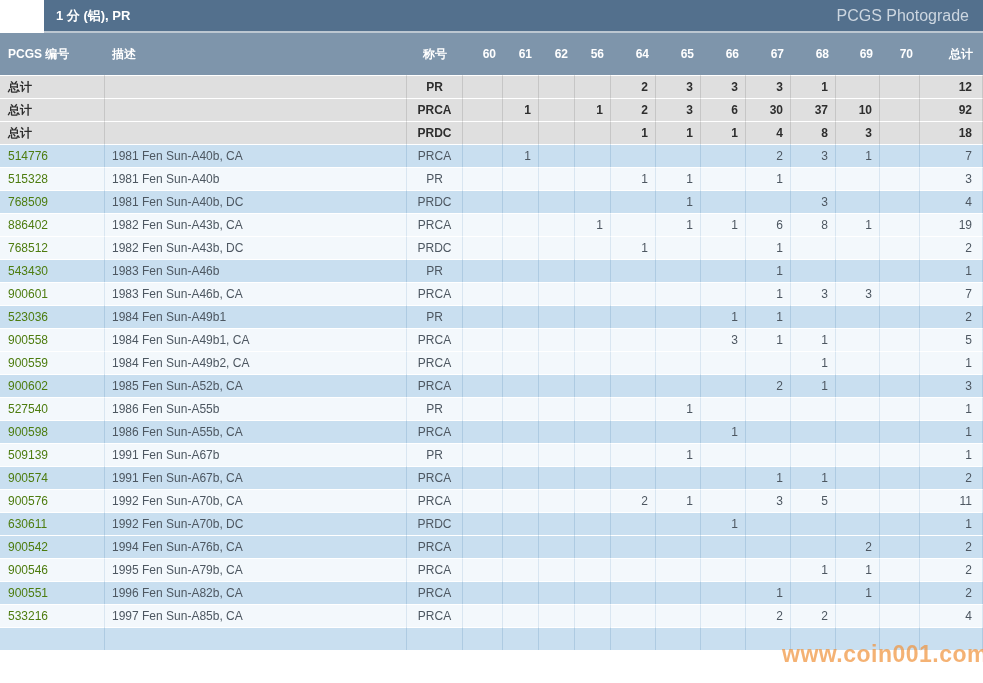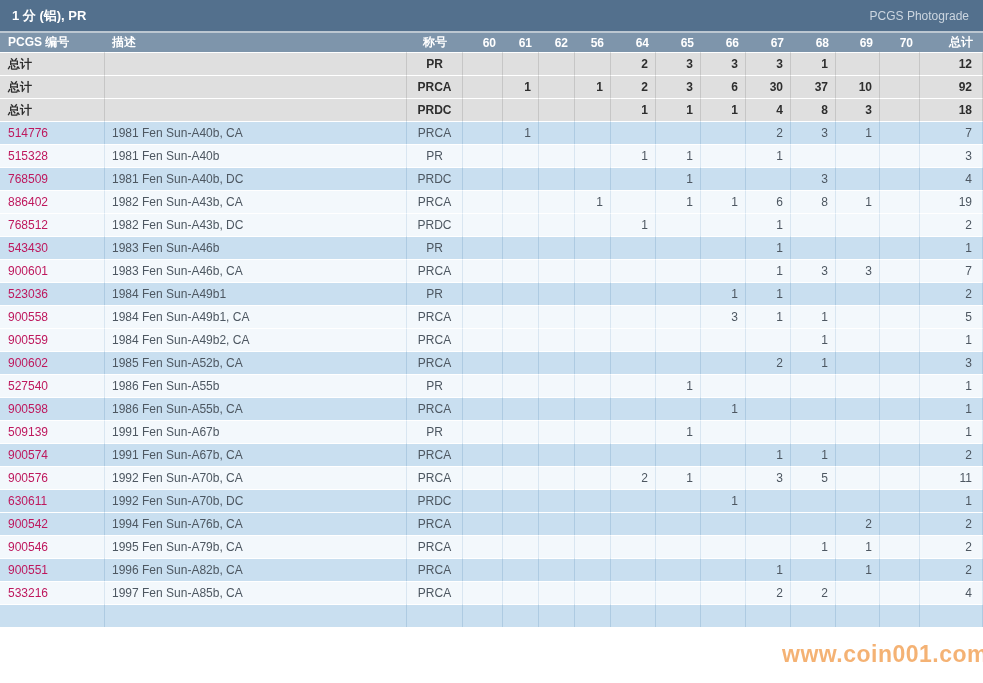--- a/index.html
+++ b/index.html
@@ -13,37 +13,38 @@
   
   .title-bar {
     height:31px;
     background:#53708d;
     border-bottom:2px solid #bcc7d1;
     display:flex;
     justify-content:space-between;
     align-items:center;
     padding:0 14px 0 12px;
     box-sizing:content-box;
+    margin-left:44px;
   }
   .title-bar .title { color:#ffffff; font-size:13px; font-weight:bold; }
-  .title-bar .right-link { color:#ccd6e0; font-size:12px; cursor:pointer; }
+  .title-bar .right-link { color:#ccd6e0; font-size:16px; cursor:pointer; }
 
   table {
     width:983px;
     table-layout:fixed;
     border-collapse:separate;
     border-spacing:0;
     font-size:12px;
     color:#4d5761;
   }
   thead th {
     background:#7e95ab;
     color:#ffffff;
     font-weight:bold;
-    height:19px;
+    height:42px;
     padding:0;
     vertical-align:middle;
   }
   tbody td {
     height:22px;
     border-top:1px solid #ffffff;
     padding:0;
     vertical-align:middle;
     white-space:nowrap;
     overflow:hidden;
@@ -57,21 +58,21 @@
   tr.odd td  { background:#c9dff0; border-right:1px solid #aecbe2; }
   tr.even td { background:#f3f8fc; border-right:1px solid #d9e6f1; }
   td:last-child, th:last-child { border-right:none; }
 
   th.c-pcgs, td.c-pcgs { text-align:left; padding-left:8px; }
   th.c-desc, td.c-desc { text-align:left; padding-left:7px; }
   th.c-desig, td.c-desig { text-align:center; }
   th.c-num, td.c-num { text-align:right; padding-right:7px; }
   th.c-total, td.c-total { text-align:right; padding-right:10px; }
 
-  td.c-pcgs { color:#be185d; cursor:pointer; }
+  td.c-pcgs { color:#4d7c0f; cursor:pointer; }
   tr.summary td.c-pcgs { color:#2e2e2e; cursor:default; }
 
   .watermark {
     position:absolute;
     left:782px; top:641px;
     font-size:23px;
     font-weight:bold;
     color:#f1953f;
     opacity:0.72;
     letter-spacing:0.5px;

